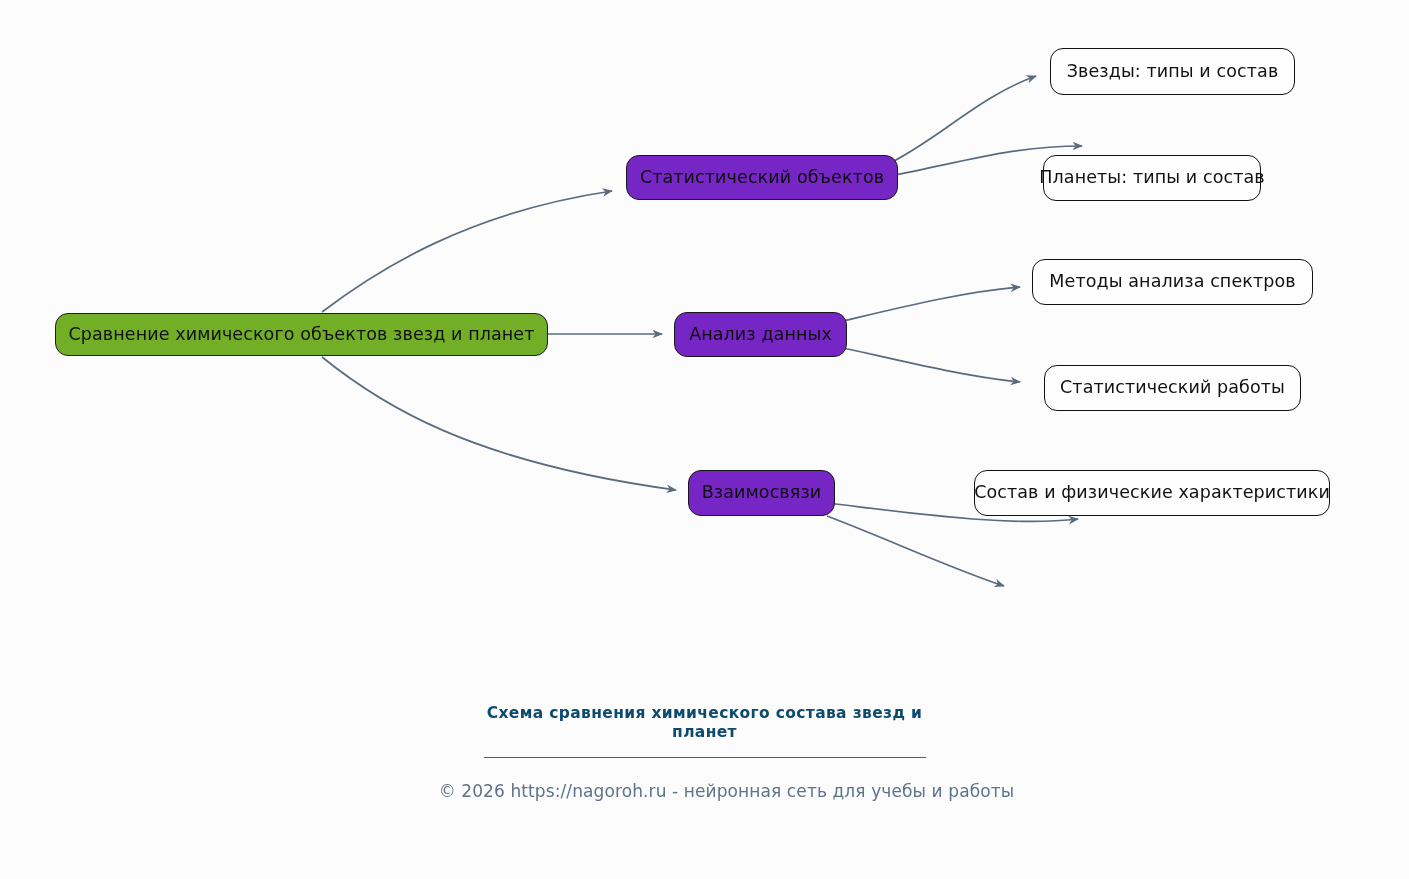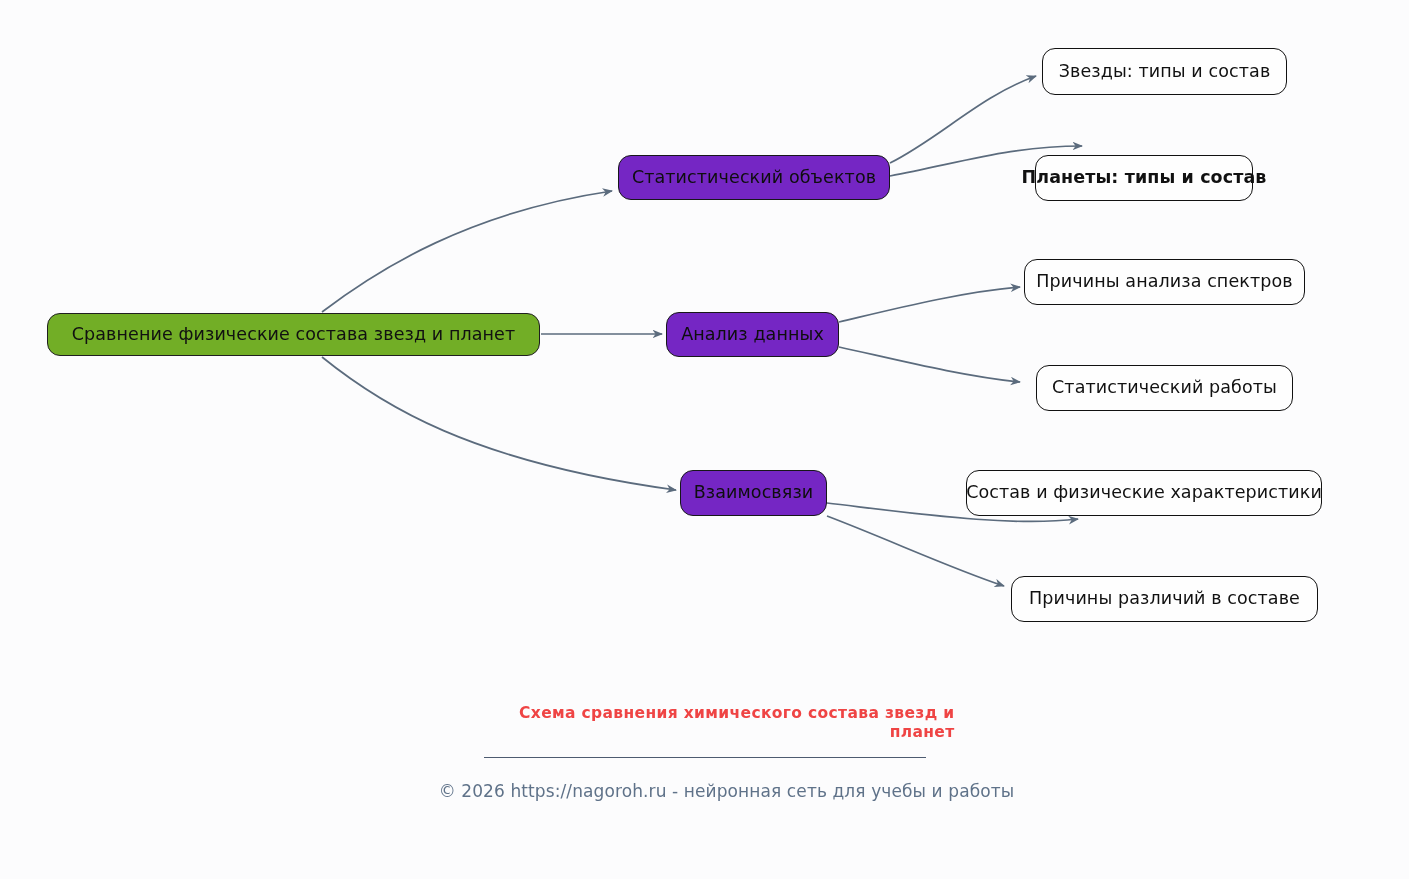--- a/index.html
+++ b/index.html
@@ -29,20 +29,21 @@
     display: flex;
     align-items: center;
     justify-content: center;
     white-space: nowrap;
     border-radius: 13px;
     border: 1.6px solid #1a1a1a;
     font-size: 17.5px;
     line-height: 1;
     color: #111111;
     letter-spacing: 0.1px;
+    margin-left: 8px;
   }
   .node-root {
     background: #72ae26;
     border-color: #1f1f1f;
   }
   .node-branch {
     background: #7526c4;
     border-color: #17171a;
     color: #0e0e0e;
   }
@@ -57,26 +58,25 @@
   #caption-block {
     position: absolute;
     left: 0;
     top: 704px;
     width: 1409px;
     text-align: center;
   }
   #diagram-title {
     font-size: 15.5px;
     font-weight: bold;
-    color: #ef4444;
+    color: #0c4a6e;
     line-height: 19px;
     letter-spacing: 0.35px;
     width: 500px;
     margin: 0 auto;
-    text-align: right;
   }
   #caption-divider {
     width: 442px;
     height: 0;
     margin: 15px auto 0 auto;
     border-top: 1.5px solid #4d5b70;
   }
   #footer-text {
     margin-top: 22px;
     font-size: 17px;
@@ -108,58 +108,55 @@
 
       <path d="M839,322 C890,310 960,292 1020,287"></path>
       <path d="M839,347 C890,358 960,376 1020,382"></path>
 
       <path d="M827,503 C920,514 1010,527 1078,519"></path>
       <path d="M827,516 C890,540 950,568 1004,586"></path>
     </g>
   </svg>
 
   <div class="node node-root" style="left:47px; top:313px; width:493px; height:43px;">
-    <span class="node-label">Сравнение физические состава звезд и планет</span>
+    <span class="node-label">Сравнение химического объектов звезд и планет</span>
   </div>
 
   <div class="node node-branch" style="left:618px; top:155px; width:272px; height:45px;">
     <span class="node-label">Статистический объектов</span>
   </div>
 
   <div class="node node-branch" style="left:666px; top:312px; width:173px; height:45px;align-items:center;">
     <span class="node-label">Анализ данных</span>
   </div>
 
   <div class="node node-branch" style="left:680px; top:470px; width:147px; height:46px;">
     <span class="node-label">Взаимосвязи</span>
   </div>
 
   <div class="node node-leaf" style="left:1042px; top:48px; width:245px; height:47px;">
     <span class="node-label">Звезды: типы и состав</span>
   </div>
 
-  <div class="node node-leaf" style="left:1035px; top:155px; width:218px; height:46px;font-weight:bold;">
+  <div class="node node-leaf" style="left:1035px; top:155px; width:218px; height:46px;">
     <span class="node-label">Планеты: типы и состав</span>
   </div>
 
   <div class="node node-leaf" style="left:1024px; top:259px; width:281px; height:46px;">
-    <span class="node-label">Причины анализа спектров</span>
+    <span class="node-label">Методы анализа спектров</span>
   </div>
 
   <div class="node node-leaf" style="left:1036px; top:365px; width:257px; height:46px;">
     <span class="node-label">Статистический работы</span>
   </div>
 
   <div class="node node-leaf" style="left:966px; top:470px; width:356px; height:46px;">
     <span class="node-label">Состав и физические характеристики</span>
   </div>
 
-  <div class="node node-leaf" style="left:1011px; top:576px; width:307px; height:46px;">
-    <span class="node-label">Причины различий в составе</span>
-  </div>
 
   <div id="caption-block">
     <div id="diagram-title">Схема сравнения химического состава звезд и планет</div>
     <div id="caption-divider"></div>
     <div id="footer-text">© 2026 https://nagoroh.ru - нейронная сеть для учебы и работы</div>
   </div>
 
 </div>
 
 </body></html>

